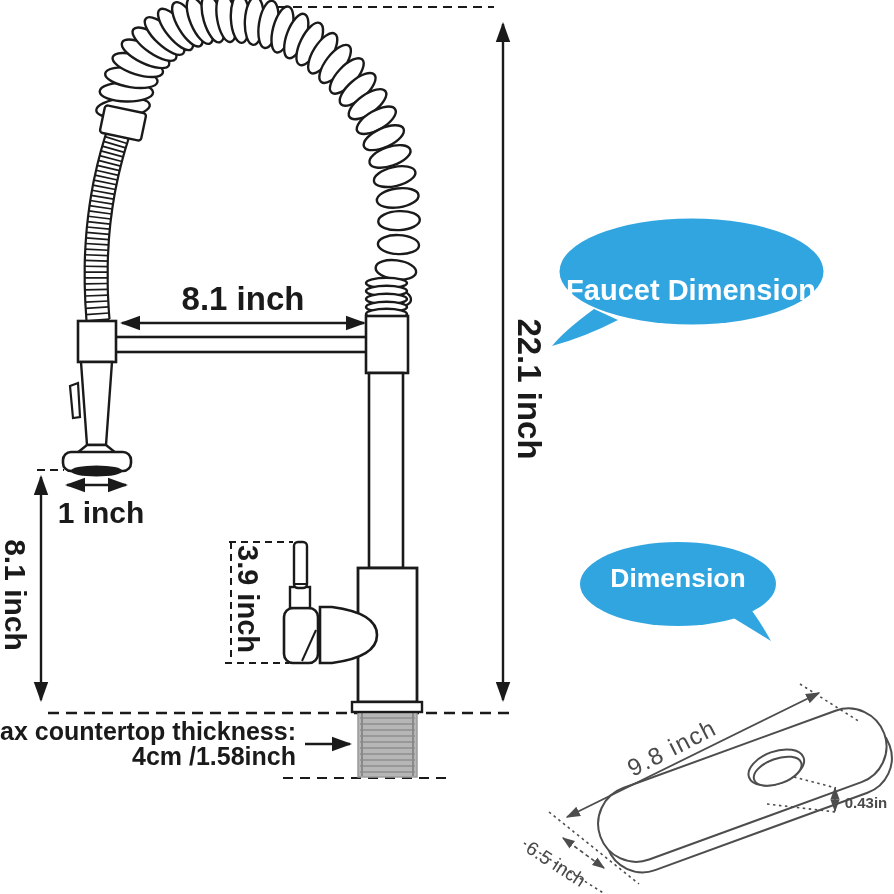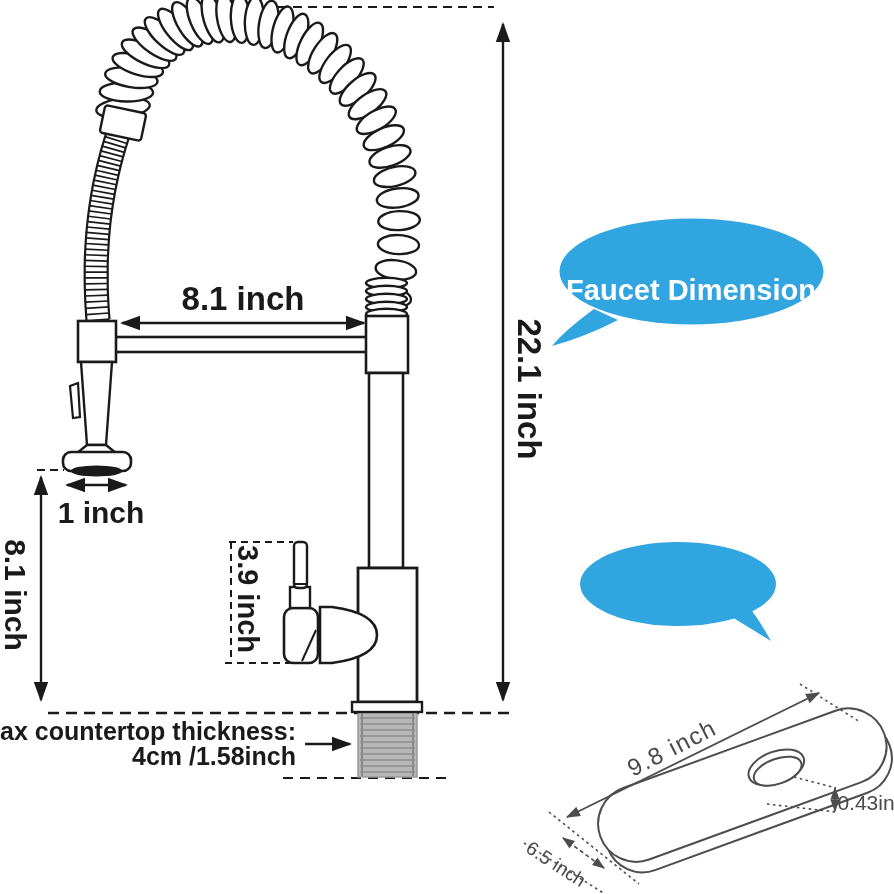--- a/index.html
+++ b/index.html
@@ -222,21 +222,22 @@
 <div class="lbl rot90" style="left:247px;top:599px;font-size:29px;">3.9 inch</div>
 
 <div class="note">
   <div>Max countertop thickness:</div>
   <div>4cm /1.58inch</div>
 </div>
 
 <div class="bubble-txt" style="left:691px;top:271px;font-size:29px;margin-top:19px;">Faucet Dimension</div>
 
 <div class="bubble-txt" style="left:678px;top:578px;font-size:26.5px;line-height:28px;">
+  <div>Dimension</div>
 </div>
 
 <div class="lbl gray" style="left:672px;top:748px;font-size:24px;letter-spacing:1.5px;transform:translate(-50%,-50%) rotate(-27deg);">9.8 inch</div>
 
 <div class="lbl gray" style="left:556px;top:864px;font-size:19px;transform:translate(-50%,-50%) rotate(33deg);">6.5 inch</div>
 
-<div class="lbl gray" style="left:866px;top:802px;font-size:21px;">0.43in</div>
+<div class="lbl gray" style="left:866px;top:802px;font-size:15px;font-weight:bold;">0.43in</div>
 
 </div>
 
 </body></html>

